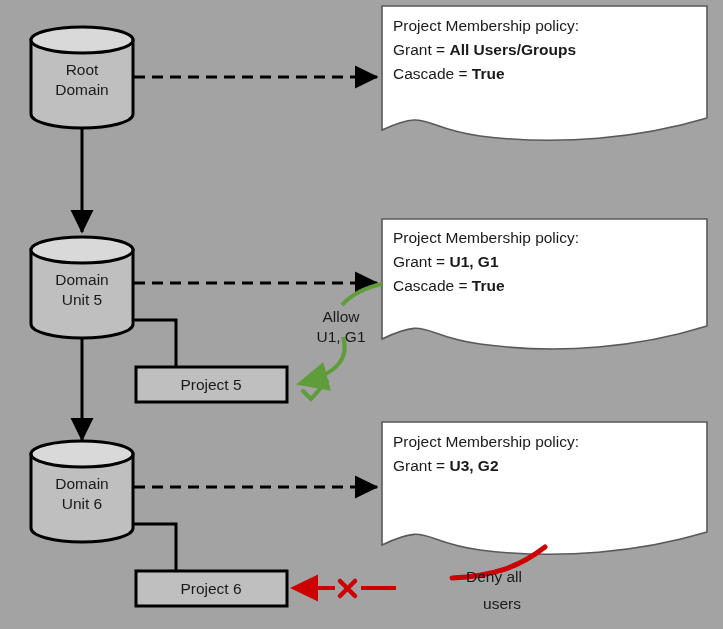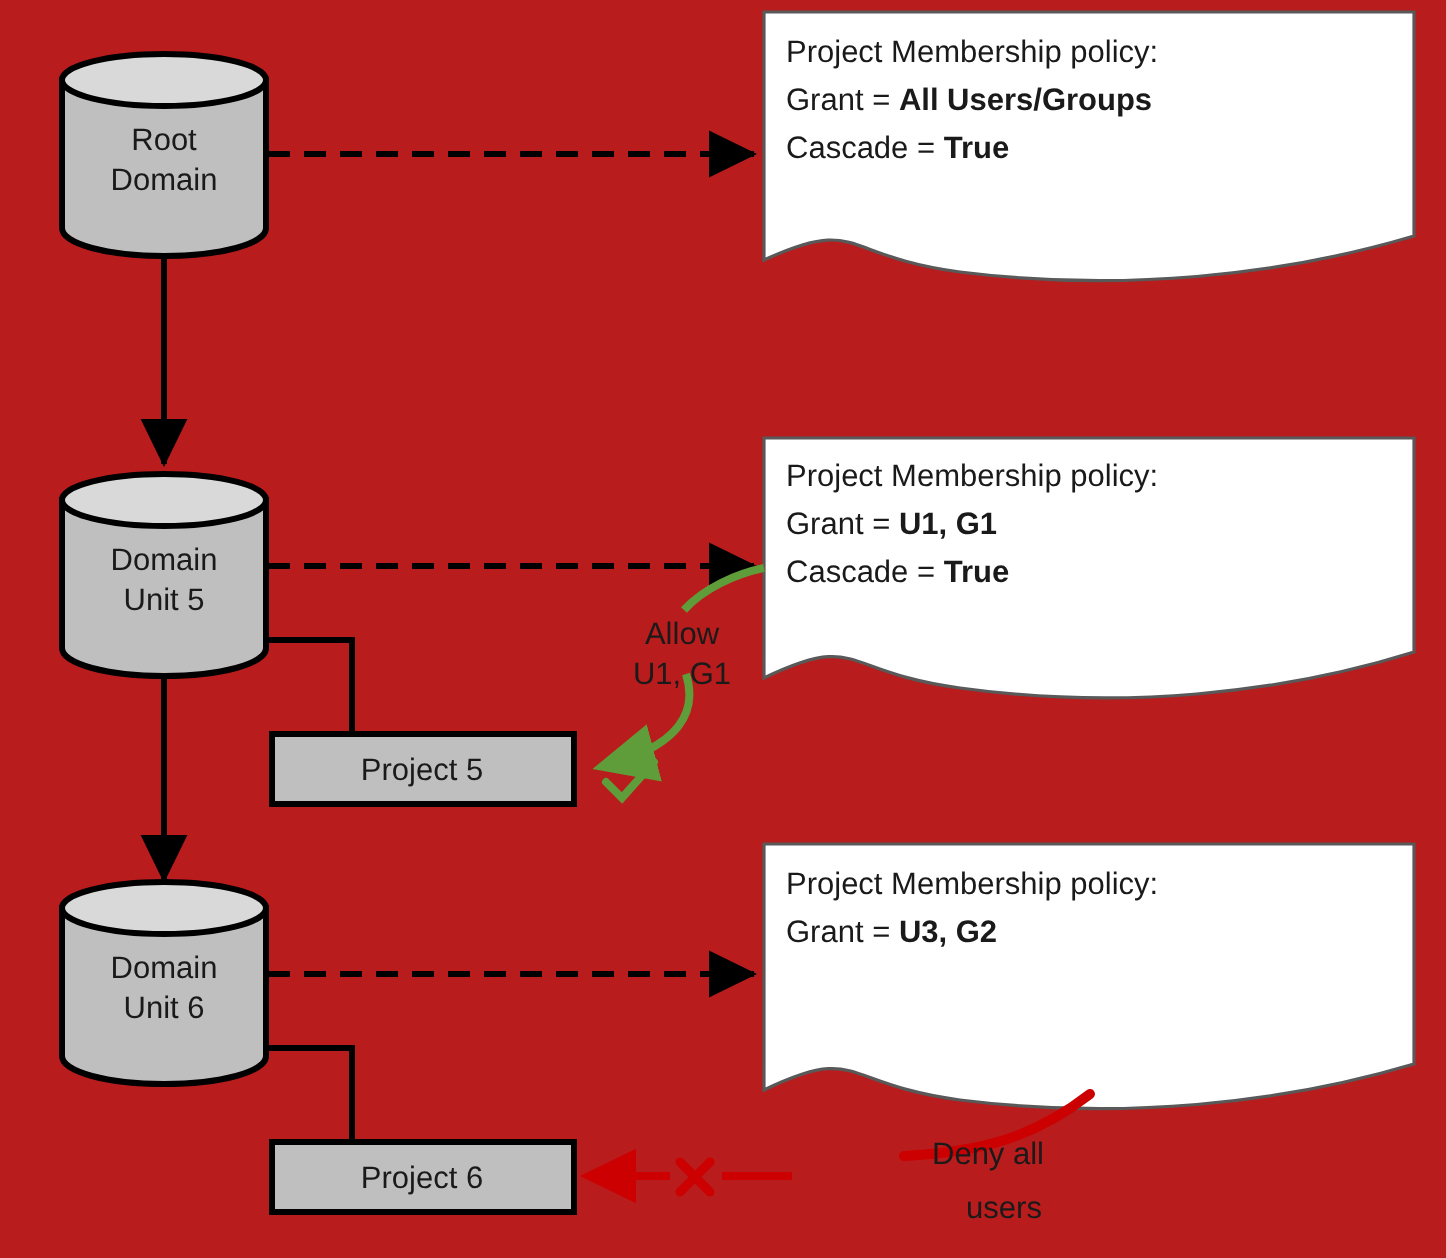--- a/index.html
+++ b/index.html
@@ -4,21 +4,21 @@
 <style>
   html, body {
     margin: 0;
     padding: 0;
     background: #ffffff;
   }
   #canvas {
     position: relative;
     width: 723px;
     height: 629px;
-    background: #b91c1c;
+    background: #a3a3a3;
     font-family: "Liberation Sans", sans-serif;
     overflow: hidden;
   }
   svg#diagram {
     position: absolute;
     top: 0;
     left: 0;
     width: 723px;
     height: 629px;
   }

